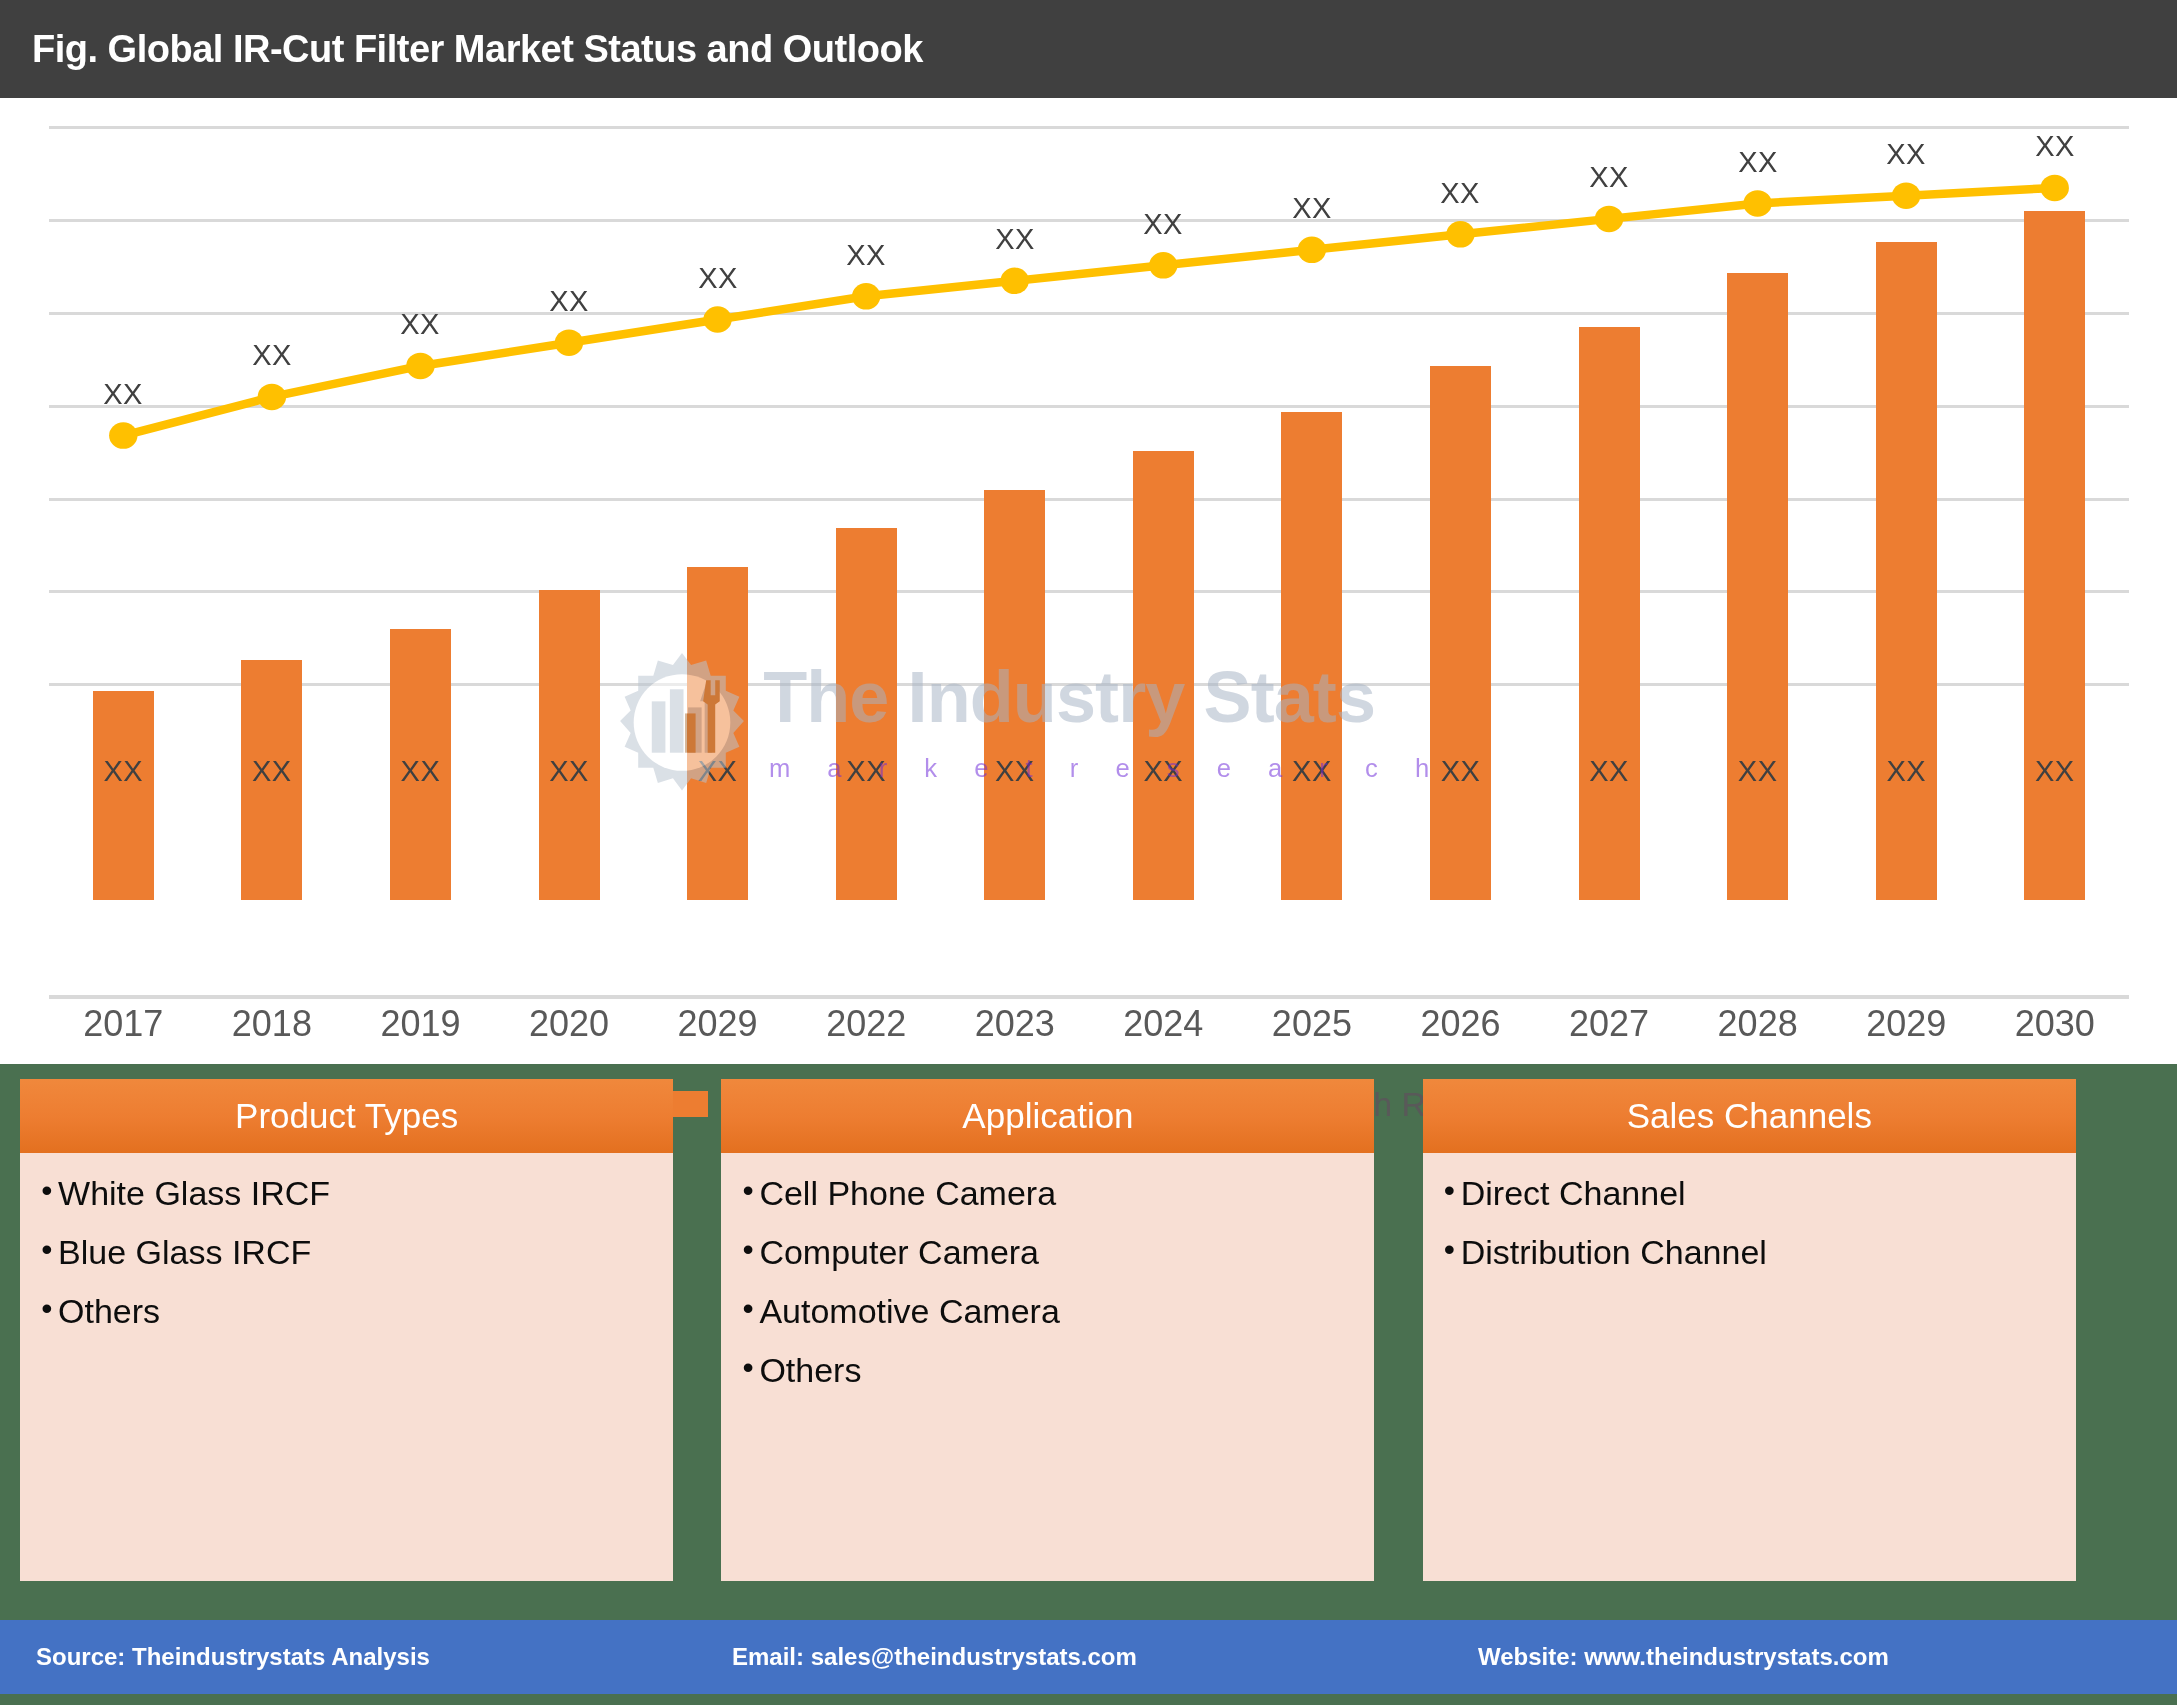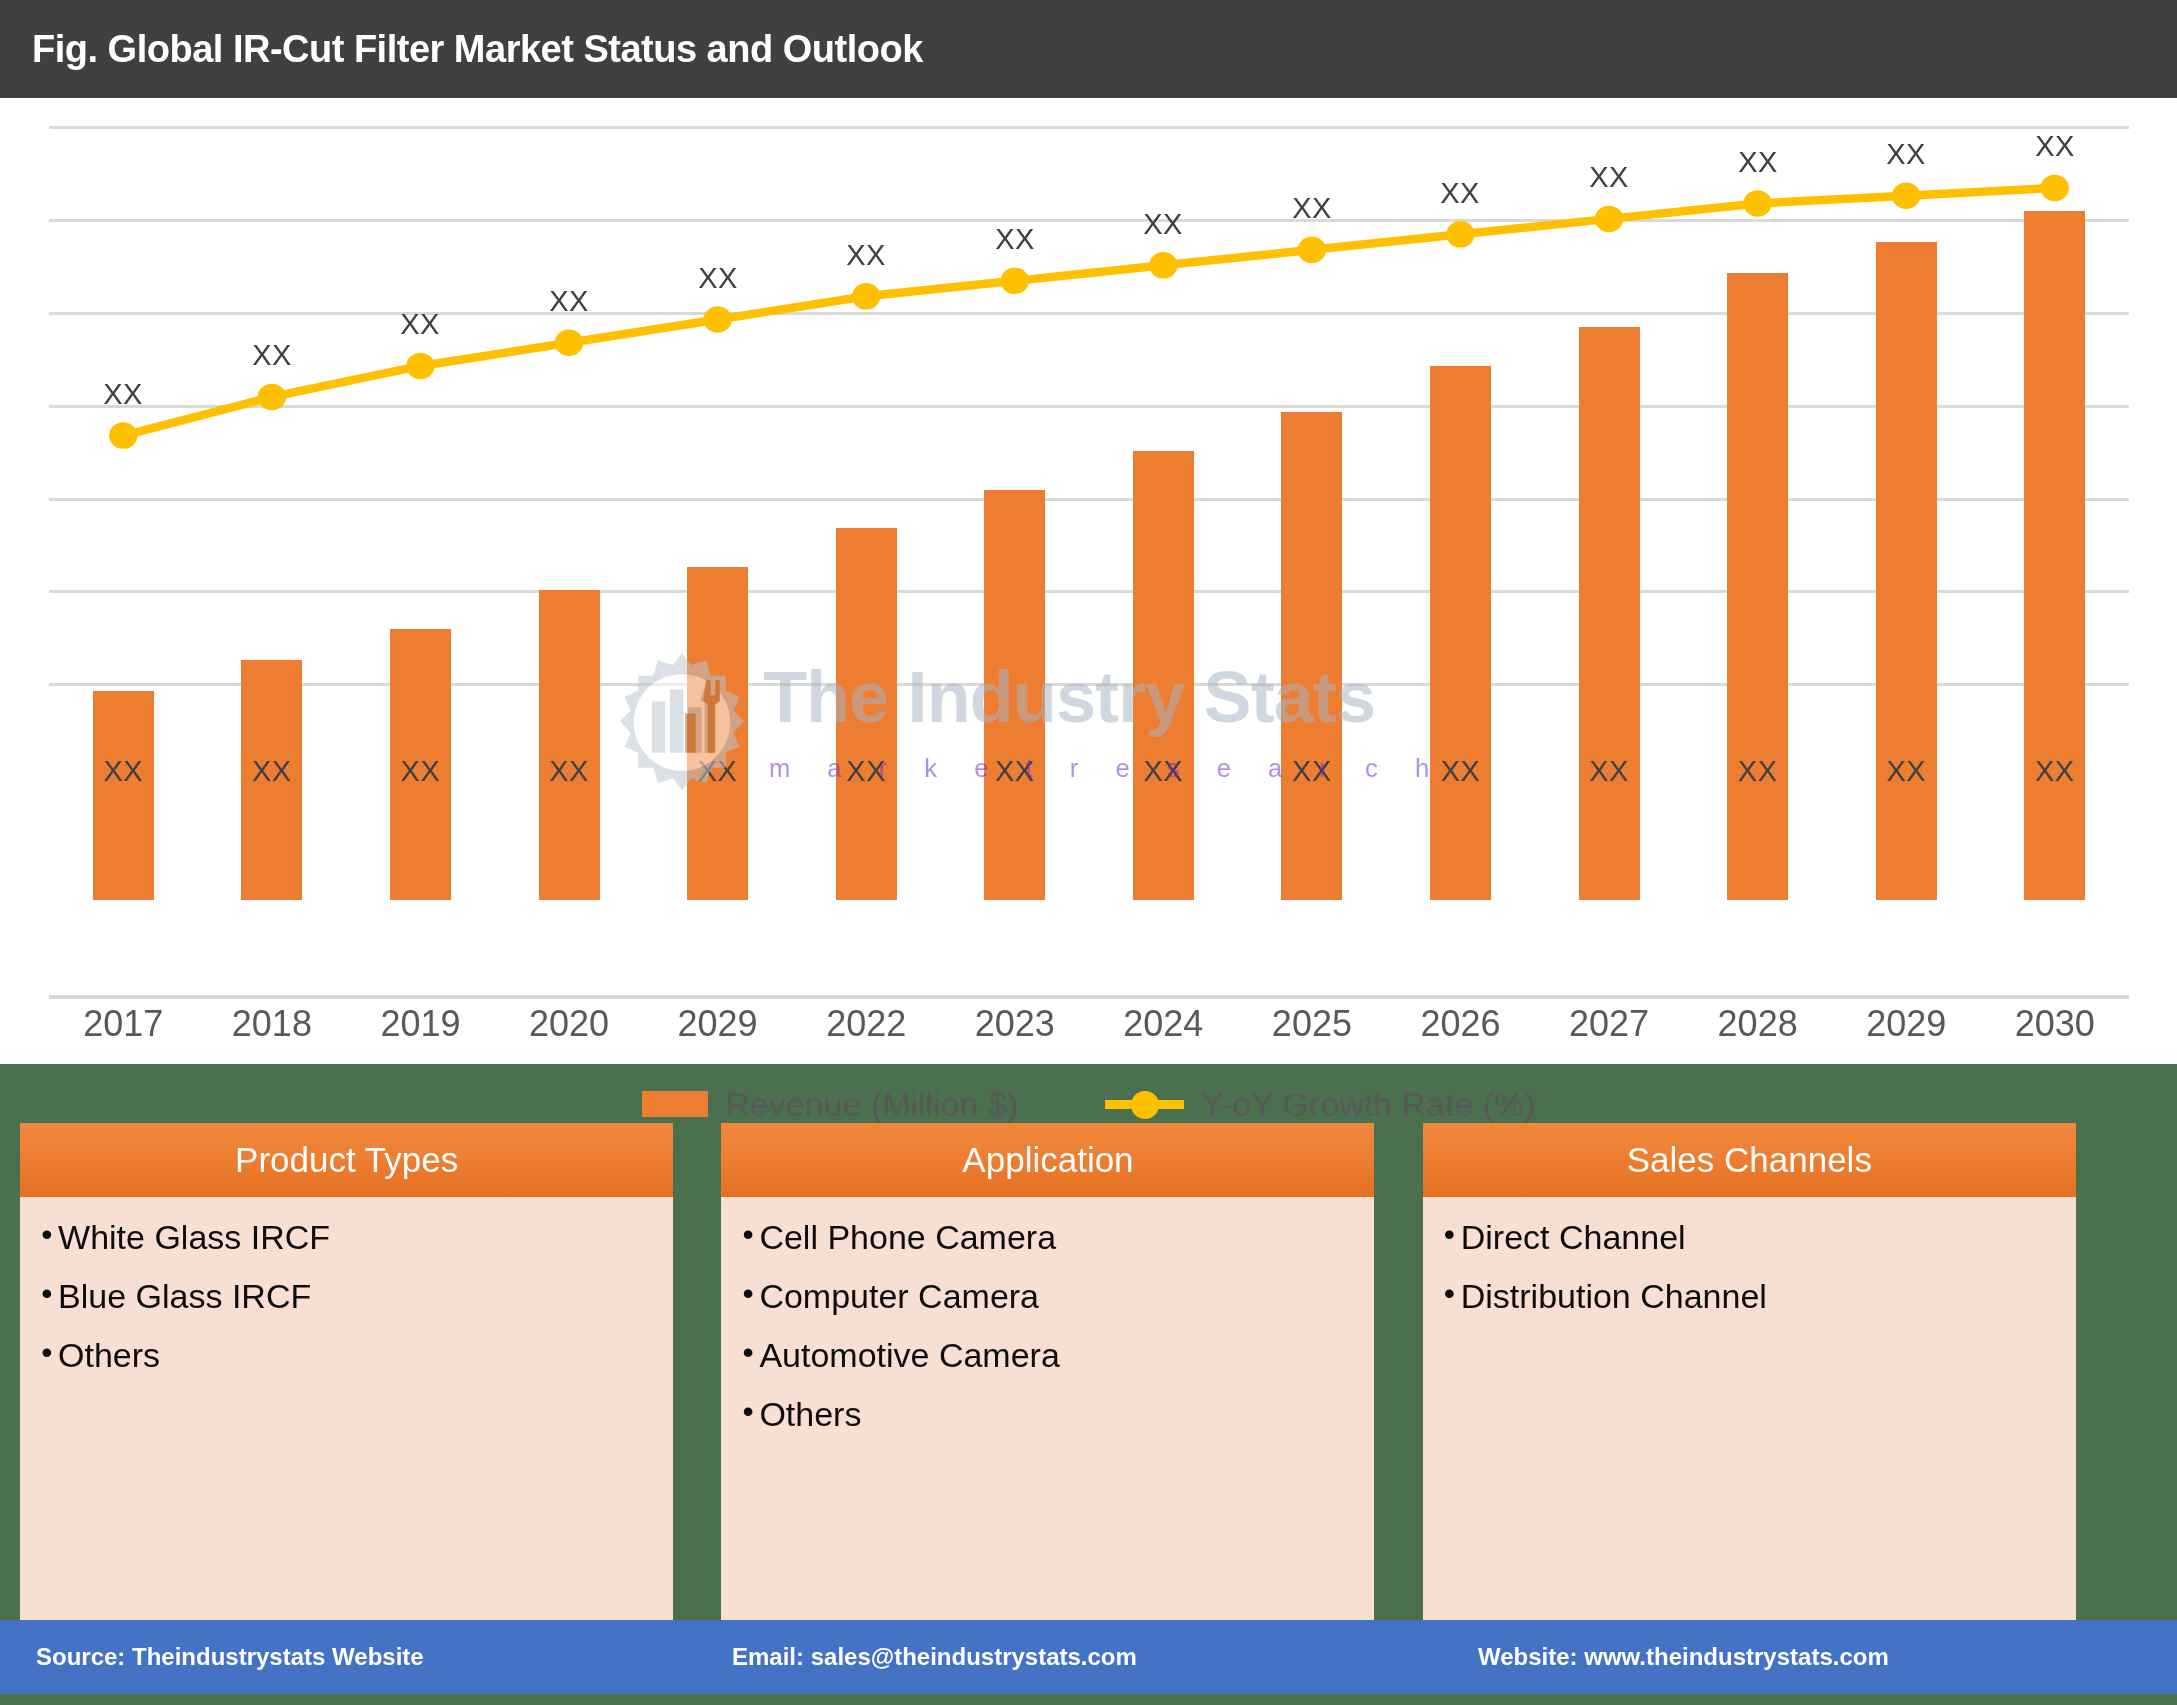--- a/index.html
+++ b/index.html
@@ -207,21 +207,20 @@
 
   
   #panels {
     position: absolute;
     left: 0;
     top: 1064px;
     width: 2096px;
     height: 532px;
     display: flex;
     gap: 8px;
-    margin-top: 44px;
   }
   .panel-wrap {
     flex: 1 1 0;
     display: flex;
     justify-content: center;
     padding-top: 15px;
   }
   .panel {
     width: 653px;
     height: 502px;
@@ -531,17 +530,17 @@
           <div class="panel-li">
             <span class="bullet">•</span>
             <span>Distribution Channel</span>
           </div>
         </div>
       </div>
     </div>
   </div>
 
 <div id="footer">
-  <div class="footer-cell" id="footer-source">Source: Theindustrystats Website</div>
+  <div class="footer-cell" id="footer-source">Source: Theindustrystats Analysis</div>
   <div class="footer-cell" id="footer-email">Email: sales@theindustrystats.com</div>
   <div class="footer-cell" id="footer-site">Website: www.theindustrystats.com</div>
 </div>
 
 
 </body></html>

